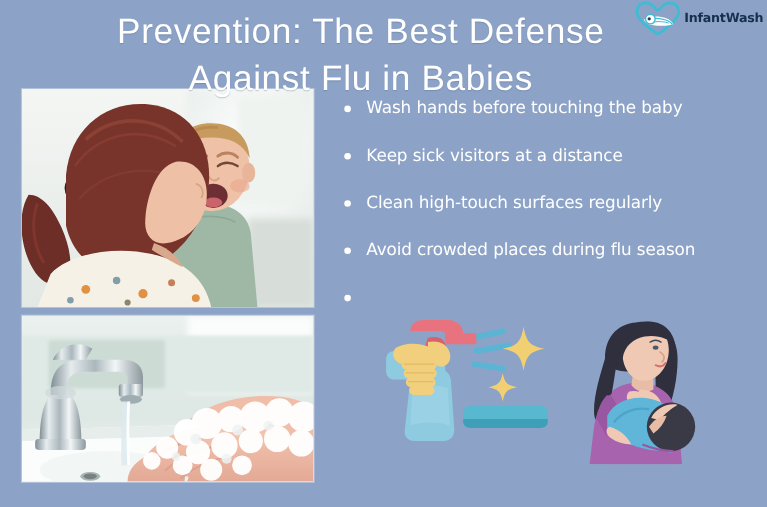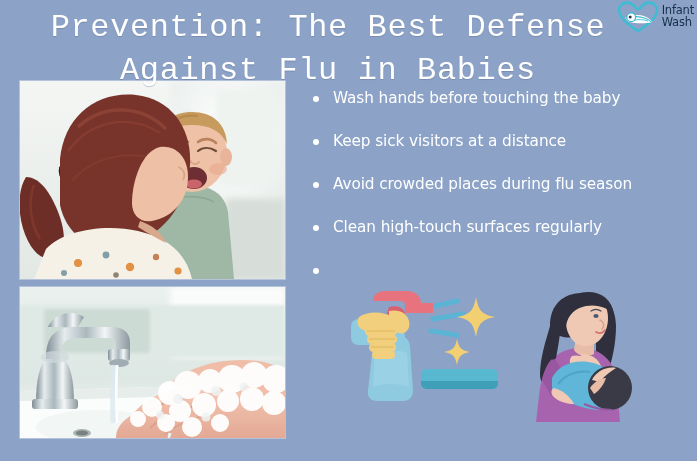--- a/index.html
+++ b/index.html
@@ -30,38 +30,38 @@
     top: 1px;
     right: 3px;
     display: flex;
     align-items: center;
     gap: 3px;
     z-index: 6;
   }
   .logo-mark { width: 42px; height: 31px; display: block; }
   .logo-text {
     display: flex;
-    flex-direction: column;
+    flex-direction: row;
     line-height: 1.02;
     font-family: "DejaVu Sans", sans-serif;
-    font-weight: normal;
+    font-weight: bold;
     font-size: 11.5px;
     color: #17304d;
     letter-spacing: -0.2px;
   }
 
   
   .title {
     position: absolute;
     top: 7px;
     left: 28px;
     width: 600px;
     text-align: center;
     color: #ffffff;
-    font-family: Liberation Mono, monospace;
+    font-family: Liberation Sans, sans-serif;
     font-size: 32px;
     font-weight: 400;
     line-height: 1.33;
     letter-spacing: 0.6px;
     white-space: pre-line;
     text-shadow: 0 1px 1px rgba(70,90,125,0.30);
     z-index: 4;
   }
 
   
@@ -340,25 +340,25 @@
     <li class="bullet-row">
       <span class="bullet-dot"></span>
       <span class="bullet-label">Wash hands before touching the baby</span>
     </li>
     <li class="bullet-row">
       <span class="bullet-dot"></span>
       <span class="bullet-label">Keep sick visitors at a distance</span>
     </li>
     <li class="bullet-row">
       <span class="bullet-dot"></span>
-      <span class="bullet-label">Avoid crowded places during flu season</span>
+      <span class="bullet-label">Clean high-touch surfaces regularly</span>
     </li>
     <li class="bullet-row">
       <span class="bullet-dot"></span>
-      <span class="bullet-label">Clean high-touch surfaces regularly</span>
+      <span class="bullet-label">Avoid crowded places during flu season</span>
     </li>
     <li class="bullet-row">
       <span class="bullet-dot"></span>
     </li>
   </ul>
 
   <div class="illo illo-spray">
     <svg viewBox="0 0 165 120">
 
       <g stroke="#5bb4d4" stroke-width="5.2" stroke-linecap="round">

